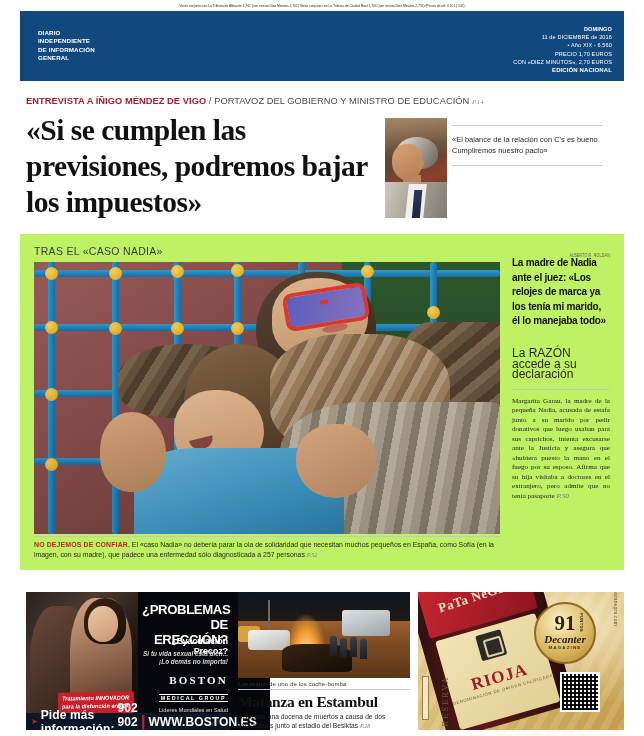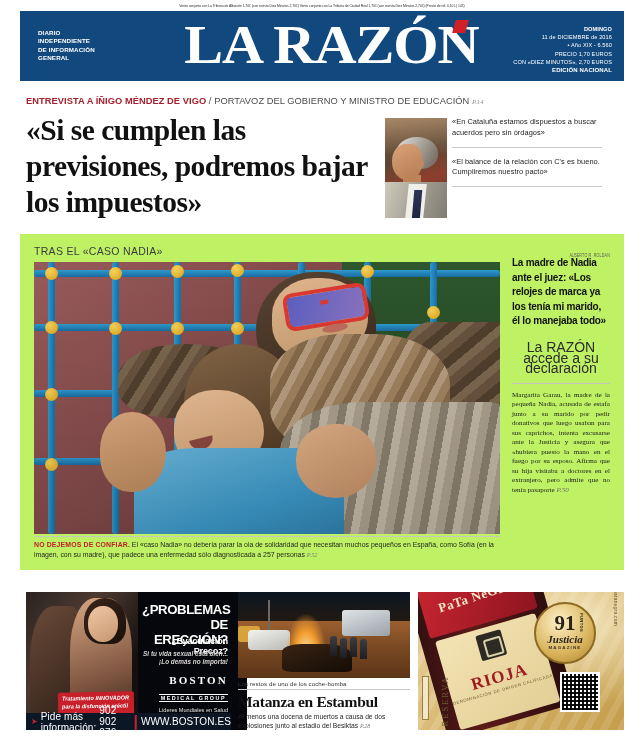--- a/index.html
+++ b/index.html
@@ -124,29 +124,29 @@
   .caption{position:absolute;left:14px;top:306px;width:466px;font-size:6.9px;line-height:10px;
     color:#1f1f1f;}
   .caption .hl{color:#c0202c;font-weight:bold;letter-spacing:.15px;}
   .caption .pg{font-family:"Liberation Serif",serif;font-style:italic;color:#7c7c7c;font-size:6px;}
   .cap-rule{position:absolute;left:14px;top:302px;width:466px;height:1px;background:#c6c6c6;}
 
   
   .side{position:absolute;left:492px;top:22px;width:98px;}
   .side-head{font-family:Liberation Sans, sans-serif;font-weight:bold;font-size:10px;
     line-height:14.6px;letter-spacing:-.25px;color:#111;}
-  .side-sub{margin-top:13px;font-size:14px;line-height:10.6px;color:#2b2b2b;text-align:center;}
+  .side-sub{margin-top:19px;font-size:12px;line-height:10.6px;color:#2b2b2b;}
   .side-rule{margin:9px 0 7px 0;width:98px;height:1px;background:#c6c6c6;}
   .side-body{font-family:"Liberation Serif",serif;font-size:7.1px;line-height:9.5px;
     text-align:justify;color:#1b1b1b;}
   .side-body .pg{font-style:italic;color:#6f6f6f;}
 
   
   .ad-boston{position:absolute;left:26px;top:592px;width:221px;height:138px;background:#06070d;
-    overflow:hidden;}
+    overflow:hidden;padding-left:23px;}
   .bo-photo{position:absolute;left:0;top:0;width:112px;height:138px;
     background:linear-gradient(125deg,#2a2320,#4d3a31 35%,#15100e 75%);}
   .bo-man{position:absolute;left:4px;top:14px;width:56px;height:124px;border-radius:42% 30% 0 0;
     background:linear-gradient(140deg,#6a4a38,#2b1d16);}
   .bo-woman{position:absolute;left:44px;top:6px;width:62px;height:132px;border-radius:40% 40% 0 0;
     background:linear-gradient(160deg,#d7a784,#7e5540 60%,#2e211a);}
   .bo-face{position:absolute;left:62px;top:14px;width:30px;height:36px;border-radius:48%;
     background:linear-gradient(150deg,#f0c8a5,#c79670);}
   .bo-hair{position:absolute;left:58px;top:6px;width:42px;height:46px;border-radius:50% 50% 34% 40%;
     background:linear-gradient(140deg,#3b2519,#18100b);}
@@ -161,21 +161,21 @@
     font-family:"Liberation Serif",serif;}
   .bo-brand .b2{color:#fff;font-size:5.4px;letter-spacing:1.5px;font-weight:bold;
     border-top:1px solid #fff;border-bottom:1px solid #fff;display:inline-block;padding:0 2px;margin-top:1px;}
   .bo-brand .b3{color:#e6e4df;font-size:5.6px;line-height:7.4px;margin-top:3px;}
   .bo-badge{position:absolute;left:32px;top:100px;width:76px;height:24px;background:#c8202b;
     border-radius:2px;color:#fff;font-style:italic;font-weight:bold;font-size:5.6px;line-height:7.6px;
     padding:3px 4px;box-sizing:border-box;transform:rotate(-1deg);}
   .bo-foot{position:absolute;left:0;bottom:0;width:205px;height:17px;background:#0c1726;
     display:flex;align-items:center;}
   .bo-foot .arrow{color:#c8202b;font-size:8px;margin:0 3px 0 5px;}
-  .bo-foot .txt{color:#fff;font-weight:normal;font-size:10px;letter-spacing:.1px;}
+  .bo-foot .txt{color:#fff;font-weight:bold;font-size:12px;letter-spacing:.1px;}
   .bo-foot .sep{color:#c8202b;margin:0 3px;font-weight:bold;}
 
   .istanbul{position:absolute;left:238px;top:592px;width:172px;height:140px;}
   .is-photo{position:absolute;left:0;top:0;width:172px;height:86px;overflow:hidden;background:#140c06;}
   .is-sky{position:absolute;left:0;top:0;width:100%;height:38%;
     background:linear-gradient(180deg,#0c1522,#241a10);}
   .is-road{position:absolute;left:0;bottom:0;width:100%;height:66%;
     background:linear-gradient(180deg,#9c6030,#7a4922 45%,#5b3518);}
   .is-fire{position:absolute;left:48px;top:22px;width:40px;height:56px;border-radius:50% 50% 40% 40%;
     background:radial-gradient(ellipse at 50% 70%,#ffe7a8,#f09a2c 40%,rgba(190,90,20,0) 72%);}
@@ -250,24 +250,20 @@
     <span>Venta conjunta con La Tribuna de Albacete 1,70€ (con revista Diez Minutos 2,70€) Venta conjunta con La Tribuna de Ciudad Real 1,70€ (con revista Diez Minutos 2,70€) (Precio de ref. 0,10 L) 14€)</span>
   </div>
 
   <div class="masthead">
     <div class="mh-left">
       <div>DIARIO</div>
       <div>INDEPENDIENTE</div>
       <div>DE INFORMACIÓN</div>
       <div>GENERAL</div>
     </div>
-    <div class="mh-logo">
-      <div class="lg">LA RAZÓN</div>
-      <div class="mh-accent"></div>
-    </div>
     <div class="mh-right">
       <div class="b">DOMINGO</div>
       <div>11 de DICIEMBRE de 2016</div>
       <div>• Año XIX - 6.560</div>
       <div>PRECIO 1,70 EUROS</div>
       <div>CON «DIEZ MINUTOS», 2,70 EUROS</div>
       <div class="big">EDICIÓN NACIONAL</div>
     </div>
   </div>
 
@@ -286,21 +282,20 @@
     <div class="hair"></div>
     <div class="face"></div>
     <div class="ear"></div>
     <div class="neck"></div>
     <div class="jacket"></div>
     <div class="shirt"></div>
     <div class="tie"></div>
   </div>
 
   <div class="quotes">
-    <div class="q">«En Cataluña estamos dispuestos a buscar acuerdos pero sin órdagos»</div>
     <div class="q-sep"></div>
     <div class="q">«El balance de la relación con C's es bueno. Cumpliremos nuestro pacto»</div>
     <div class="q-sep"></div>
   </div>
 
   <div class="panel">
     <div class="panel-kicker">TRAS EL «CASO NADIA»</div>
     <div class="credit">ALBERTO R. ROLDÁN</div>
 
     <div class="photo">
@@ -434,21 +429,21 @@
       <div class="wn-lbl-main">
         <div class="wn-crest"></div>
         <div class="wn-rioja">RIOJA</div>
         <div class="wn-doc">DENOMINACIÓN DE ORIGEN CALIFICADA</div>
       </div>
     </div>
     <div class="wn-res">RESERVA</div>
     <div class="wn-seal">
       <div class="n">91</div>
       <div class="p">PUNTOS</div>
-      <div class="d">Justicia</div>
+      <div class="d">Decanter</div>
       <div class="m">MAGAZINE</div>
     </div>
     <div class="wn-url">www.patanegra.com</div>
     <div class="wn-qr">
         <i></i>
       </div>
   </div>
 
 </div>
 

